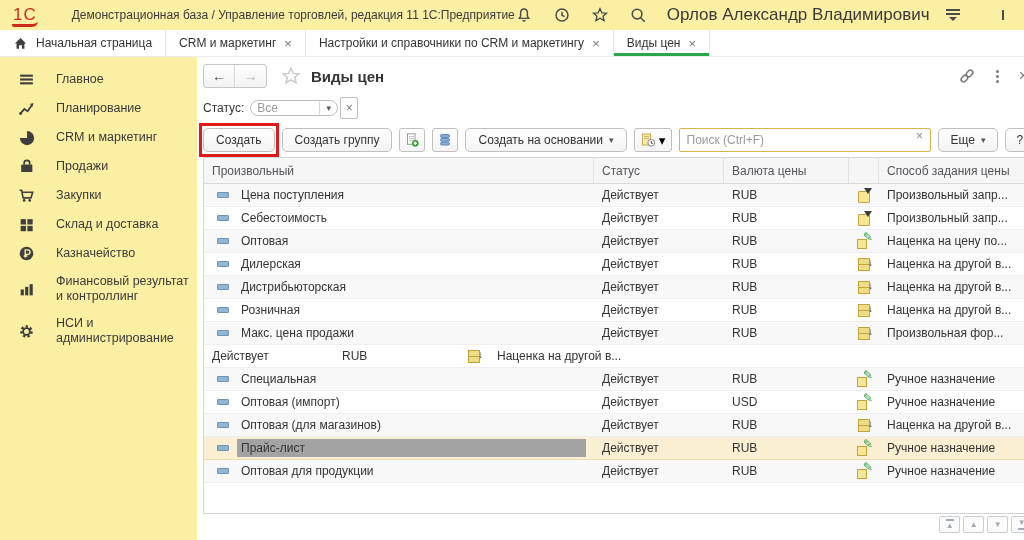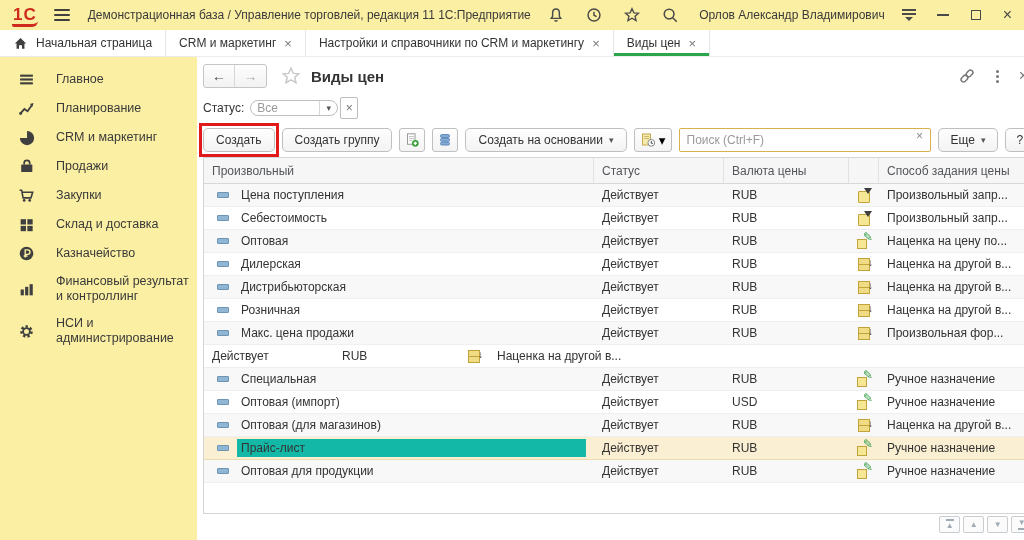--- a/index.html
+++ b/index.html
@@ -2,27 +2,27 @@
 <html><head>
 <meta charset="utf-8">
 <style>
   *{box-sizing:border-box;margin:0;padding:0}
   html,body{width:1024px;height:540px;overflow:hidden}
   body{font-family:"Liberation Sans","DejaVu Sans",sans-serif;font-size:12px;color:#3a3a3a;background:#fff}
   svg{display:block}
 
   
   .titlebar{height:30px;background:#FBEFA3;display:flex;align-items:center;padding:0 12px;gap:0}
-  .logo{color:#CE2B1D;font-weight:bold;font-size:17px;letter-spacing:1px;border-bottom:3px solid #CE2B1D;border-radius:0 0 6px 2px;line-height:1;padding:2px 1px 1px;margin-right:16px}
+  .logo{color:#CE2B1D;font-weight:normal;font-size:17px;letter-spacing:1px;border-bottom:3px solid #CE2B1D;border-radius:0 0 6px 2px;line-height:1;padding:2px 1px 1px;margin-right:16px}
   .burger{width:16px;height:12px;display:flex;flex-direction:column;justify-content:space-between;margin-right:18px;cursor:pointer}
   .burger i{height:2px;background:#3f3f3f;border-radius:1px}
   .tb-title{font-size:12px;color:#3a3a3a;white-space:nowrap}
   .tb-spacer{flex:1}
   .tb-ico{width:18px;height:18px;margin-right:20px;cursor:pointer}
-  .tb-user{font-size:12px;color:#3a3a3a;margin-right:16px;white-space:nowrap}
+  .tb-user{font-size:17px;color:#3a3a3a;margin-right:16px;white-space:nowrap}
   .panel-toggle{width:16px;height:12px;display:flex;flex-direction:column;align-items:center;gap:2px;margin-right:20px;cursor:pointer}
   .panel-toggle i{width:14px;height:2px;background:#4a4a4a}
   .panel-toggle .car{width:0;height:0;border-left:4px solid transparent;border-right:4px solid transparent;border-top:4px solid #4a4a4a;background:none}
   .win-min{width:12px;height:2px;background:#4a4a4a;margin-right:22px;cursor:pointer}
   .win-max{width:10px;height:10px;border:1.5px solid #4a4a4a;margin-right:22px;cursor:pointer}
   .win-close{font-size:16px;color:#4a4a4a;line-height:1;cursor:pointer}
 
   
   .tabbar{height:27px;background:#fff;display:flex;align-items:stretch;border-bottom:1px solid #ECECEC}
   .tab{display:flex;align-items:center;gap:8px;padding:0 13px;font-size:12px;color:#333;border-right:1px solid #E4E4E4;cursor:pointer;white-space:nowrap;position:relative}
@@ -82,21 +82,21 @@
   .c-method{flex:1}
   .trow{height:23px;display:flex;align-items:center;border-bottom:1px solid #EFEFEF;cursor:pointer;color:#333}
   .tbody .trow:nth-child(odd){background:#F8F8F8}
   .td{height:100%;display:flex;align-items:center;overflow:hidden;white-space:nowrap}
   .td.c-name{padding-left:13px;gap:8px}
   .td.c-status,.td.c-cur{padding-left:8px}
   .td.c-method{padding-left:8px}
   .item-dash{width:12px;height:6px;background:#8FB6D4;border:1px solid #6E94B4;border-radius:1px;flex:0 0 auto}
   .nm{padding:2px 4px}
   .trow[data-selected="true"]{background:#FAEFD2 !important;border-bottom-color:#EBDCB2}
-  .trow[data-selected="true"] .nm{background:#14b8a6;flex:1;margin-right:8px}
+  .trow[data-selected="true"] .nm{background:#a3a3a3;flex:1;margin-right:8px}
   .tbl-rest{flex:1}
 
   
   .cicon{width:16px;height:15px;position:relative;display:inline-block;flex:0 0 auto}
   .cicon[data-icon="query-icon"]::before{content:"";position:absolute;left:2px;top:3px;width:10px;height:10px;background:#F6E795;border:1px solid #C2A23A;border-radius:1px}
   .cicon[data-icon="query-icon"]::after{content:"";position:absolute;right:0;top:0;width:0;height:0;border-left:4px solid transparent;border-right:4px solid transparent;border-top:6px solid #3d3d3d}
   .cicon[data-icon="markup-on-other-icon"]::before{content:"";position:absolute;left:2px;top:1px;width:10px;height:5px;background:#EFDC84;border:1px solid #C2A23A;box-shadow:0 6px 0 -1px #EFDC84,0 6px 0 0 #C2A23A}
   .cicon[data-icon="markup-on-other-icon"]::after{content:"↓";position:absolute;right:-1px;top:1px;font-size:10px;font-weight:bold;color:#333;line-height:1}
   .cicon[data-icon="manual-icon"]::before{content:"";position:absolute;left:1px;bottom:0;width:8px;height:8px;background:#F6E795;border:1px solid #C2A23A}
   .cicon[data-icon="manual-icon"]::after{content:"✎";position:absolute;right:-1px;top:-3px;font-size:12px;color:#2E9B43;line-height:1}

